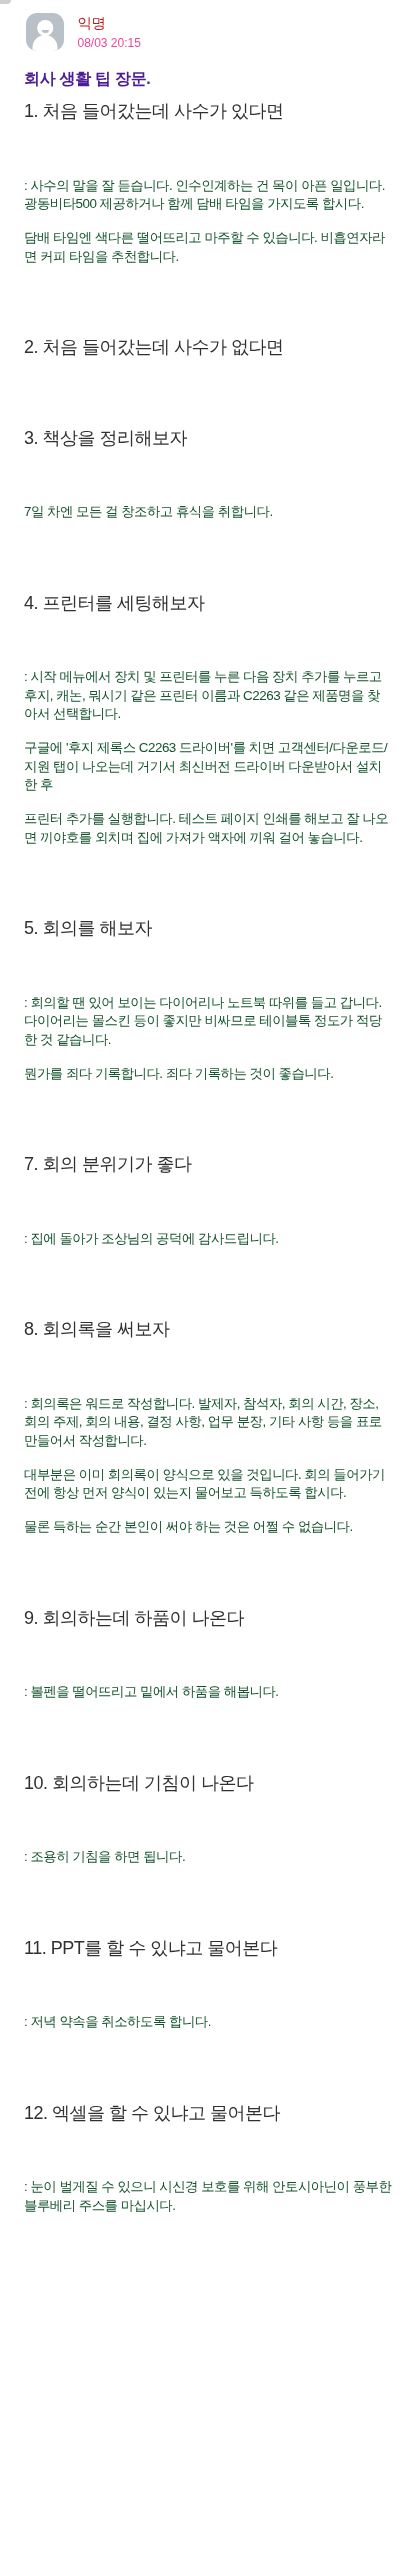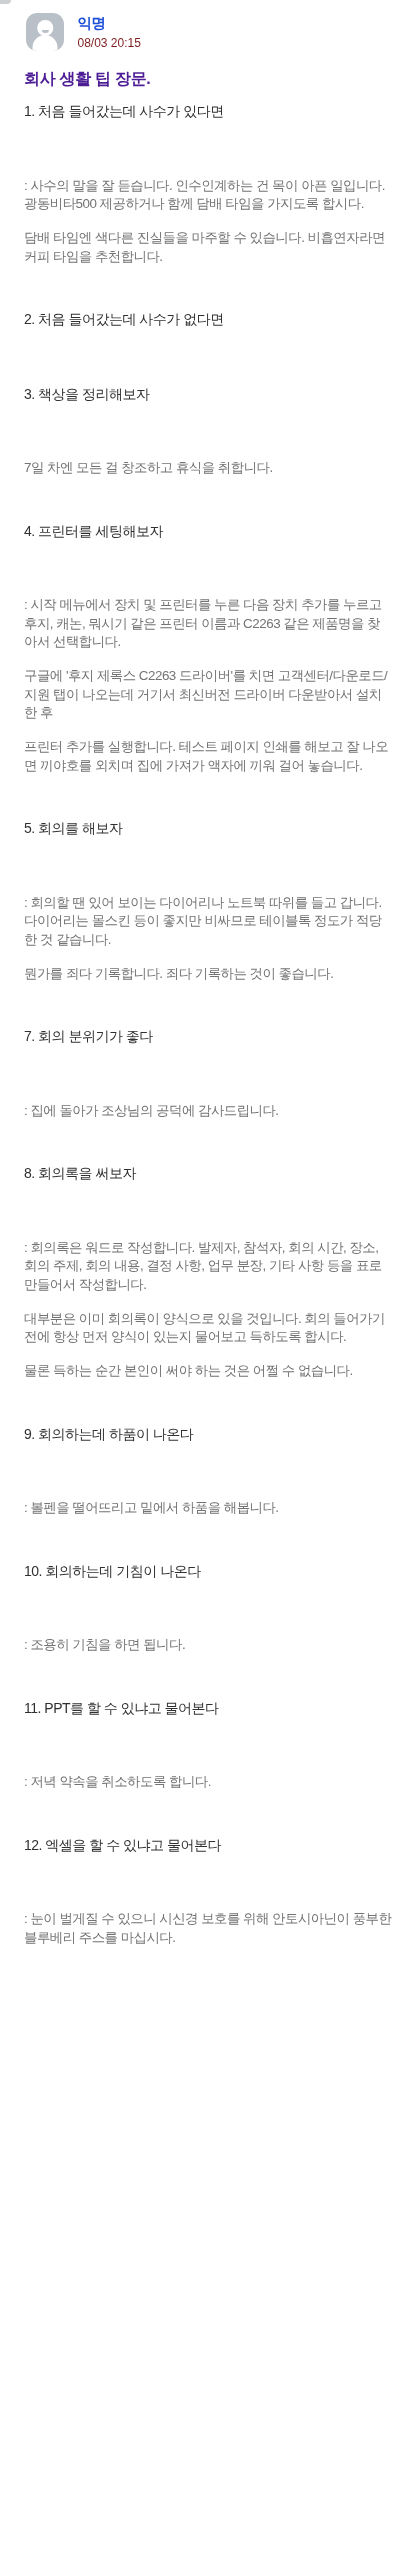--- a/index.html
+++ b/index.html
@@ -42,41 +42,41 @@
     width: 6.7px; height: 3.1px; background: #b9c0c7;
     border-radius: 0 0 6.7px 6.7px;
   }
   .avatar .torso {
     position: absolute; bottom: -5.2px; left: 50%; transform: translateX(-50%);
     width: 25px; height: 21.6px; background: #ffffff;
     border-radius: 12.4px 12.4px 0 0;
   }
   .meta { padding-top: 2.6px; }
   .author {
-    font-size: 14.4px; font-weight: bold; color: #1d4ed8;
+    font-size: 14.4px; font-weight: normal; color: #b91c1c;
     line-height: 1.1; letter-spacing: -0.3px;
   }
-  .timestamp { margin-top: 4.6px; font-size: 12px; color: #7f1d1d; letter-spacing: 0; }
+  .timestamp { margin-top: 4.6px; font-size: 12px; color: #ec4899; letter-spacing: 0; }
   
   .title {
     margin: 18.5px 0 0 0;
     font-size: 16px; font-weight: bold; color: #4c1d95;
     line-height: 18.5px; letter-spacing: -0.3px;
   }
   
-  .qa { margin-top: 44px; }
+  .qa { margin-top: 72px; }
   .qa:first-child { margin-top: 14px; }
   .q {
     margin: 0 0 56px 0;
-    font-size: 14px; font-weight: normal; color: #303030;
+    font-size: 18px; font-weight: normal; color: #303030;
     line-height: 18.5px; letter-spacing: -0.5px;
   }
   .a {
     margin: 0;
-    font-size: 13.4px; color: #737373;
+    font-size: 13.4px; color: #14532d;
     line-height: 18.5px; letter-spacing: -0.5px;
     word-break: break-all;
   }
   .a + .a { margin-top: 15.5px; }
 </style>
 </head>
 <body>
 
 <div class="page">
   <div class="corner-artifact"></div>
@@ -93,21 +93,21 @@
       <div class="timestamp">08/03 20:15</div>
     </div>
   </header>
 
   <h1 class="title">회사 생활 팁 장문.</h1>
 
   <main id="sections">
   <section class="qa">
     <h2 class="q">1. 처음 들어갔는데 사수가 있다면</h2>
   <p class="a">: 사수의 말을 잘 듣습니다. 인수인계하는 건 목이 아픈 일입니다. 광동비타500 제공하거나 함께 담배 타임을 가지도록 합시다.</p>
-        <p class="a">담배 타임엔 색다른 진실들을 마주할 수 있습니다. 비흡연자라면 커피 타임을 추천합니다.</p>
+        <p class="a">담배 타임엔 색다른 떨어뜨리고 마주할 수 있습니다. 비흡연자라면 커피 타임을 추천합니다.</p>
       </section>
 
   <section class="qa">
     <h2 class="q">2. 처음 들어갔는데 사수가 없다면</h2>
       </section>
 
   <section class="qa">
     <h2 class="q">3. 책상을 정리해보자</h2>
         <p class="a">7일 차엔 모든 걸 창조하고 휴식을 취합니다.</p>
       </section>

